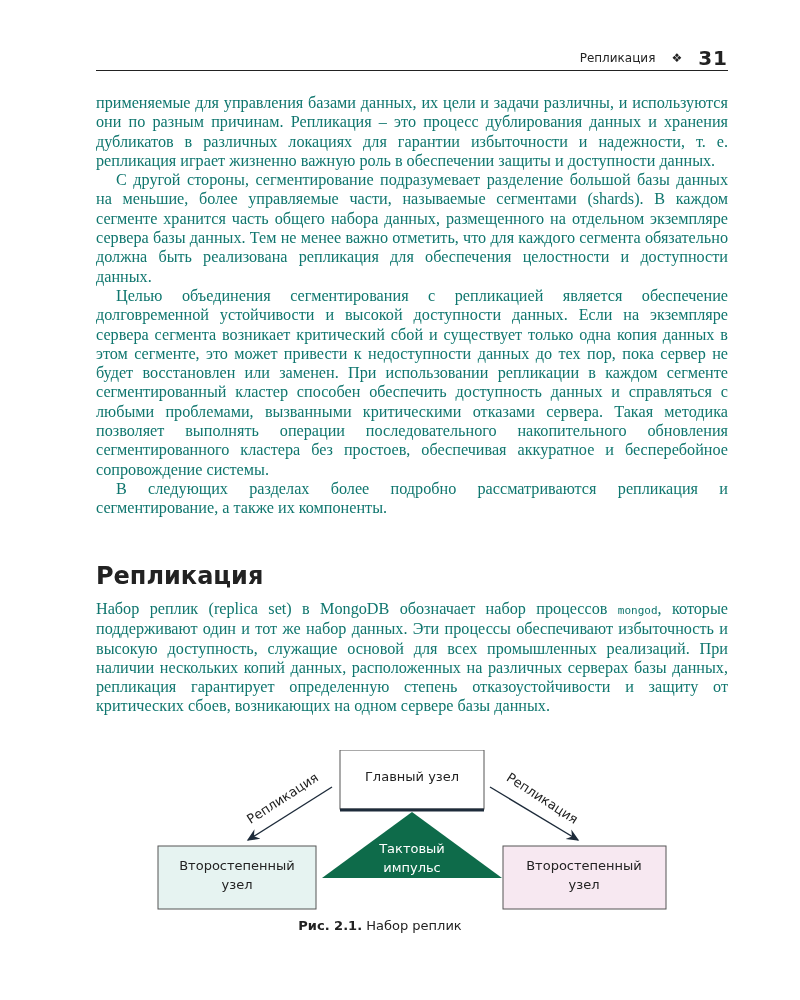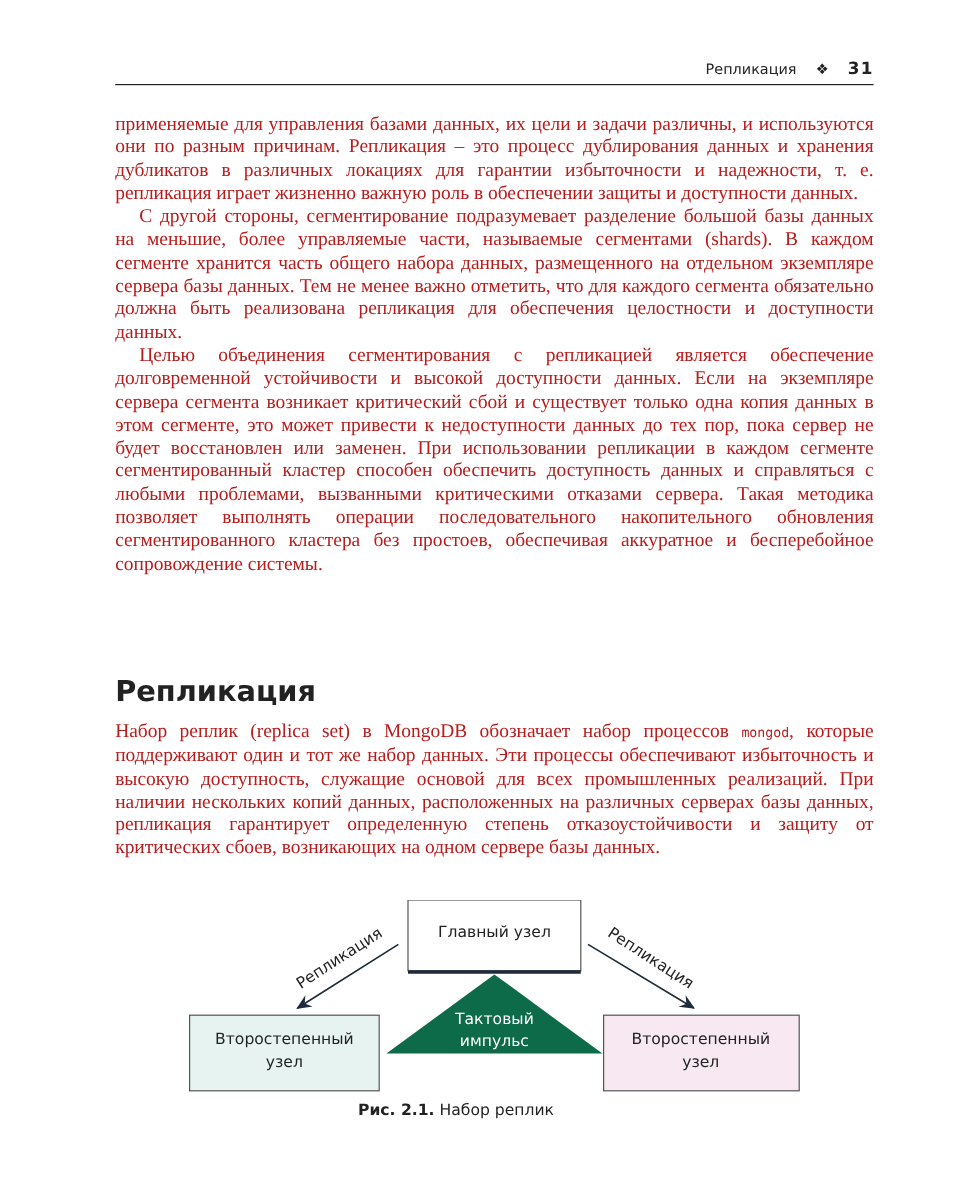--- a/index.html
+++ b/index.html
@@ -5,25 +5,25 @@
   html, body { margin:0; padding:0; background:#fff; }
   body { width:800px; height:1000px; position:relative; overflow:hidden; }
   .running-head {
     position:absolute; left:96px; top:48px; width:632px; height:20px;
     border-bottom:1px solid #222;
     font-family:"DejaVu Sans", sans-serif; font-size:12px; color:#222;
     display:flex; justify-content:flex-end; align-items:center; gap:8px;
     padding-bottom:2px;
   }
   .running-head .sep { font-size:12px; margin:0 8px; }
-  .running-head .pno { font-weight:bold; font-size:14px; letter-spacing:1px; }
+  .running-head .pno { font-weight:bold; font-size:20px; letter-spacing:1px; }
   .body-text {
     position:absolute; left:96px; width:632px;
     font-family:"Liberation Serif", serif; font-size:16.2px; line-height:19.3px;
-    color:#b91c1c; text-align:justify;
+    color:#0f766e; text-align:justify;
   }
   .body-text p { margin:0; text-indent:0; }
   .body-text p.ind { text-indent:20px; }
   .mono { font-family:"DejaVu Sans Mono", monospace; font-size:11px; }
   h2 {
     position:absolute; left:96px; top:562px; margin:0;
     font-family:"DejaVu Sans", sans-serif; font-weight:bold; font-size:24px; color:#222;
   }
   .diagram { position:absolute; left:0; top:750px; width:800px; height:200px; }
   .caption {
@@ -39,20 +39,21 @@
 <div class="running-head">
   <span>Репликация</span>
   <span class="sep">❖</span>
   <span class="pno">31</span>
 </div>
 
 <div class="body-text" style="top:94px;">
   <p>применяемые для управления базами данных, их цели и задачи различны, и используются они по разным причинам. Репликация – это процесс дублирования данных и хранения дубликатов в различных локациях для гарантии избыточности и надежности, т. е. репликация играет жизненно важную роль в обеспечении защиты и доступности данных.</p>
   <p class="ind">С другой стороны, сегментирование подразумевает разделение большой базы данных на меньшие, более управляемые части, называемые сегментами (shards). В каждом сегменте хранится часть общего набора данных, размещенного на отдельном экземпляре сервера базы данных. Тем не менее важно отметить, что для каждого сегмента обязательно должна быть реализована репликация для обеспечения целостности и доступности данных.</p>
   <p class="ind">Целью объединения сегментирования с репликацией является обеспечение долговременной устойчивости и высокой доступности данных. Если на экземпляре сервера сегмента возникает критический сбой и существует только одна копия данных в этом сегменте, это может привести к недоступности данных до тех пор, пока сервер не будет восстановлен или заменен. При использовании репликации в каждом сегменте сегментированный кластер способен обеспечить доступность данных и справляться с любыми проблемами, вызванными критическими отказами сервера. Такая методика позволяет выполнять операции последовательного накопительного обновления сегментированного кластера без простоев, обеспечивая аккуратное и бесперебойное сопровождение системы.</p>
+  <p class="ind">В следующих разделах более подробно рассматриваются репликация и сегментирование, а также их компоненты.</p>
 </div>
 
 <h2>Репликация</h2>
 
 <div class="body-text" style="top:600px;">
   <p><span>Набор реплик (replica set) в MongoDB обозначает набор процессов </span><span class="mono">mongod</span><span>, которые поддерживают один и тот же набор данных. Эти процессы обеспечивают избыточность и высокую доступность, служащие основой для всех промышленных реализаций. При наличии нескольких копий данных, расположенных на различных серверах базы данных, репликация гарантирует определенную степень отказоустойчивости и защиту от критических сбоев, возникающих на одном сервере базы данных.</span></p>
 </div>
 
 <svg class="diagram" viewBox="0 0 800 200">
   <defs>

